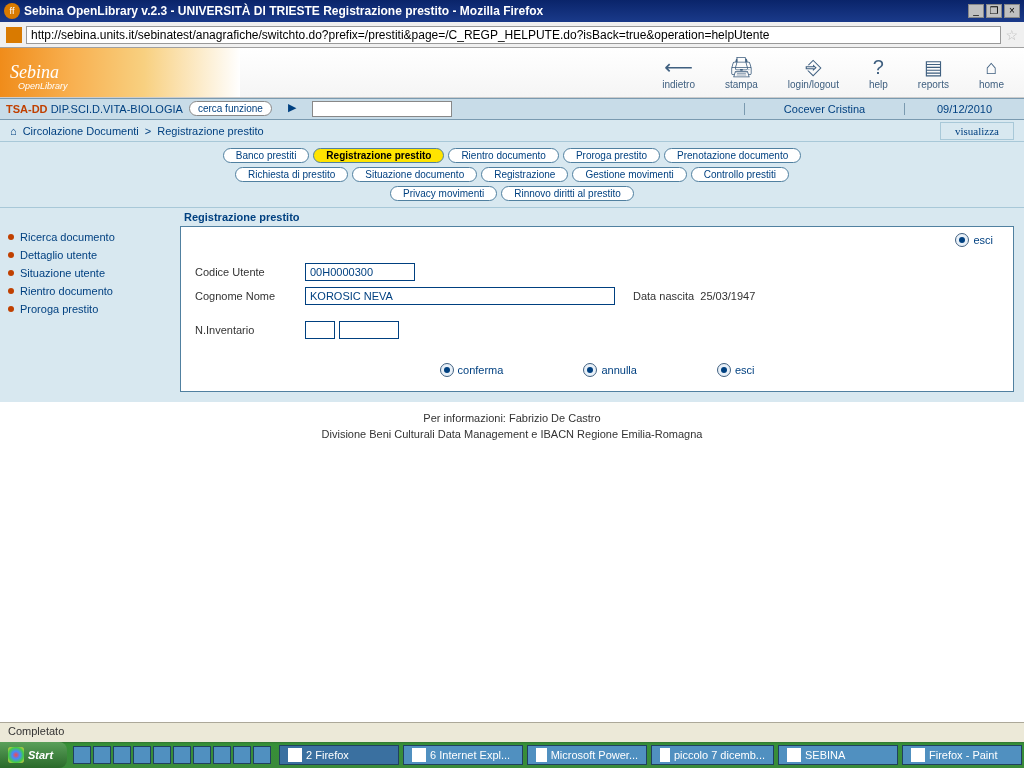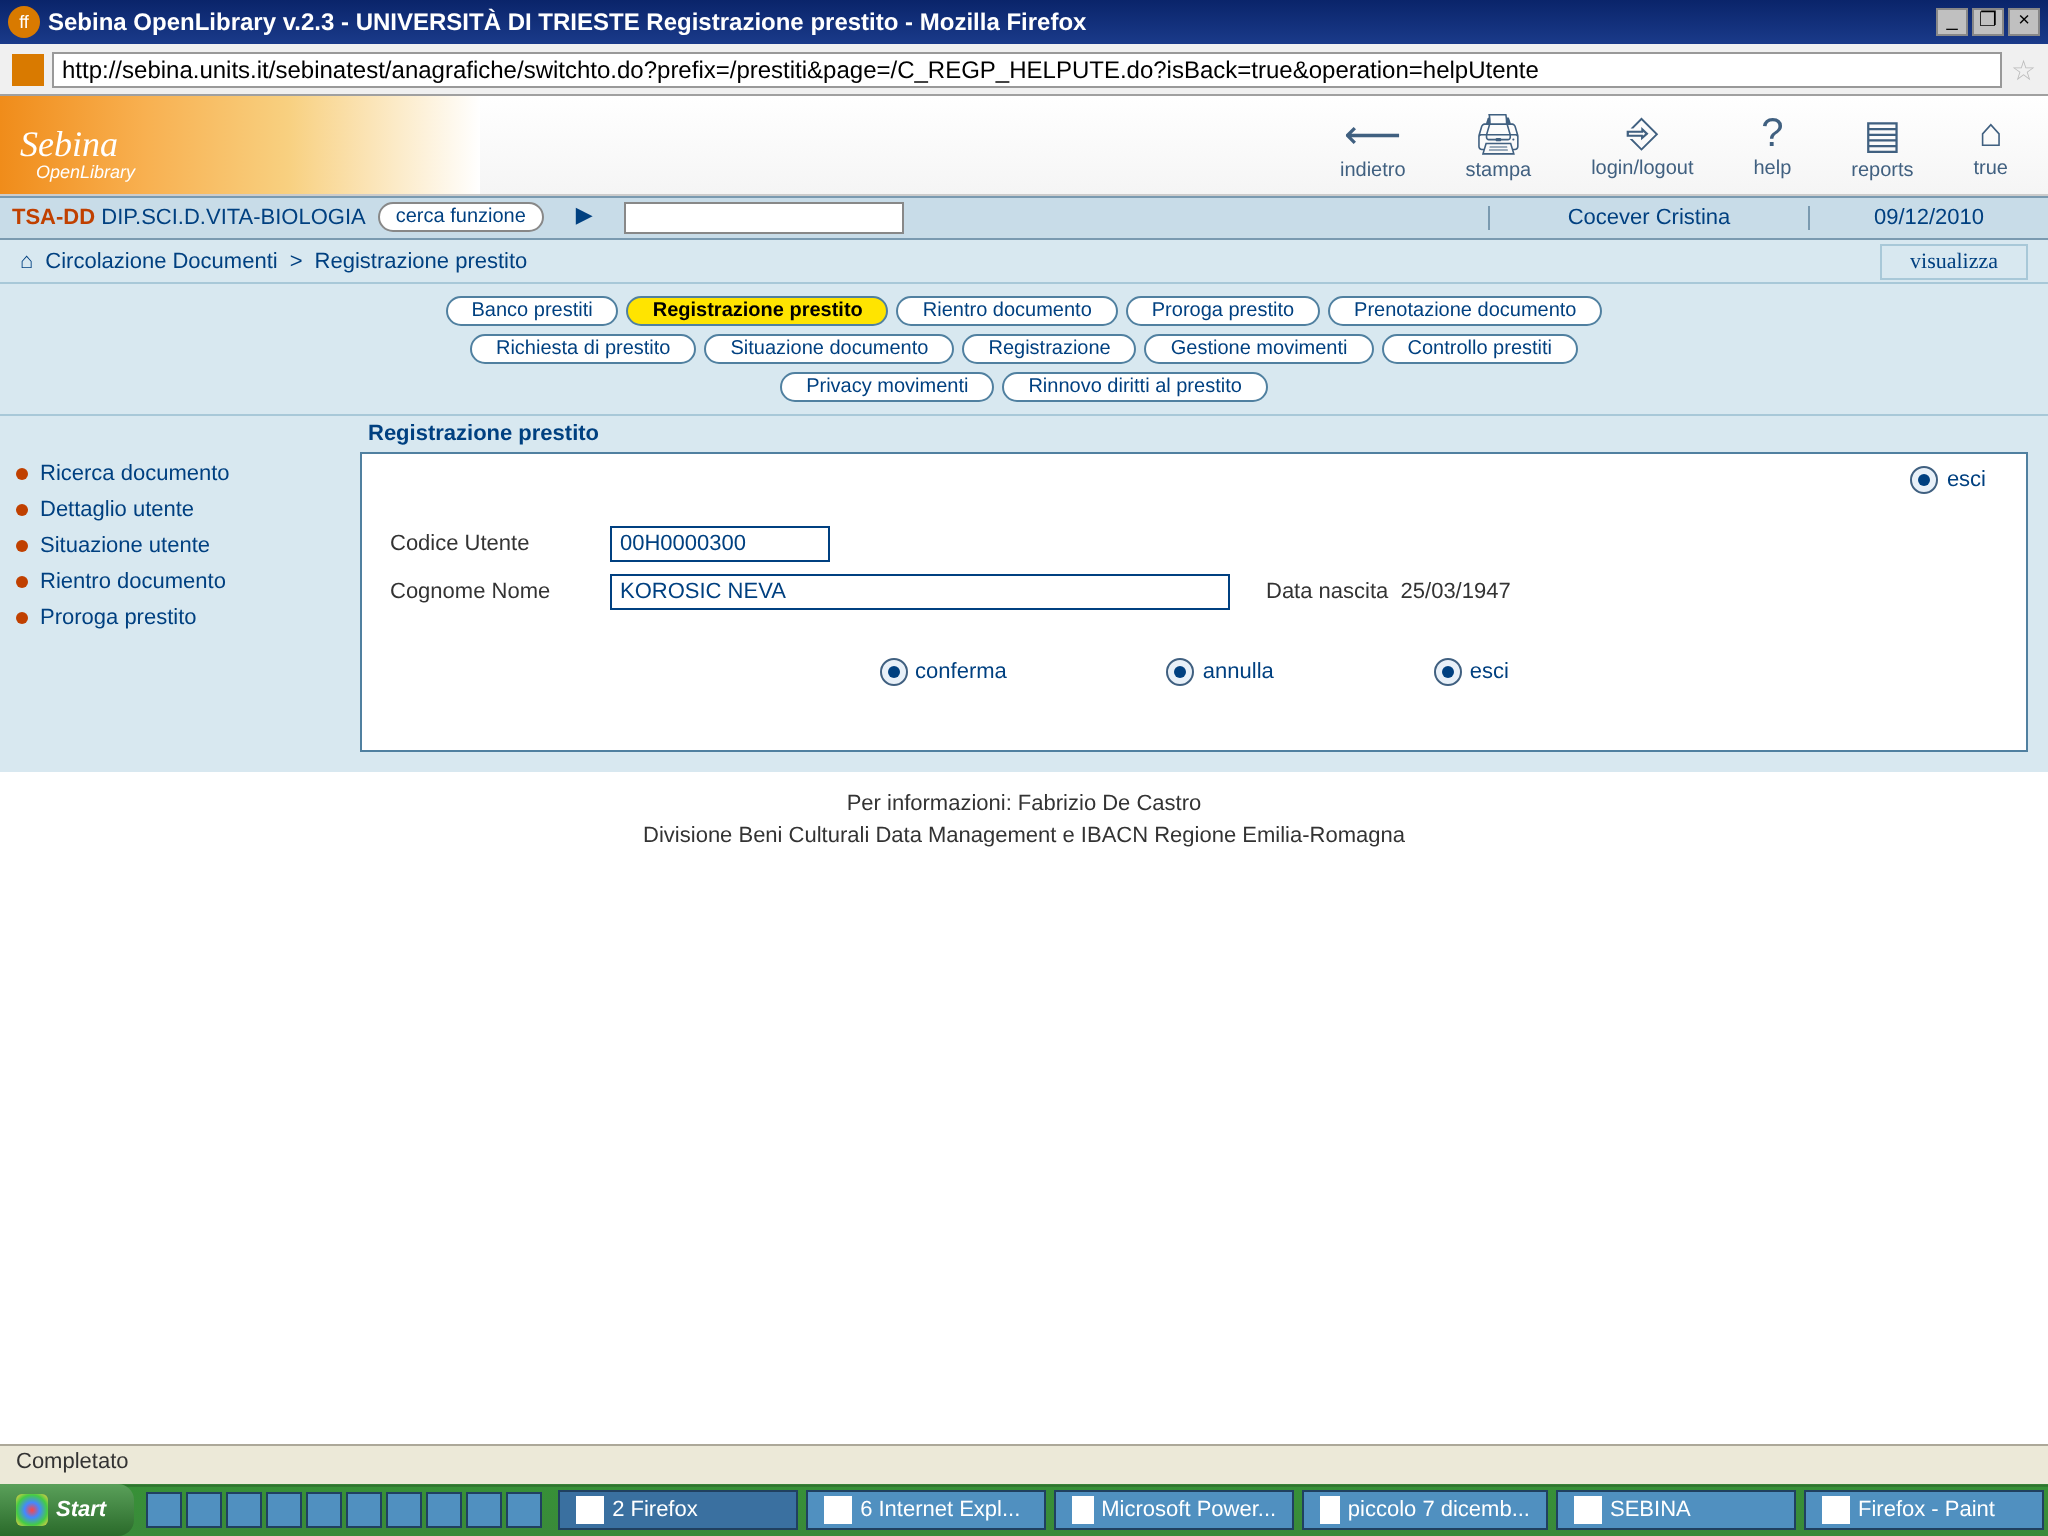--- a/index.html
+++ b/index.html
@@ -94,21 +94,21 @@
   <div class="logo">
     <span class="logo-text">Sebina</span>
     <span class="logo-sub">OpenLibrary</span>
   </div>
   <div class="toolbar-btns">
     <div class="tbtn"><span class="tico">⟵</span><span>indietro</span></div>
     <div class="tbtn"><span class="tico">🖨</span><span>stampa</span></div>
     <div class="tbtn"><span class="tico">⎆</span><span>login/logout</span></div>
     <div class="tbtn"><span class="tico">?</span><span>help</span></div>
     <div class="tbtn"><span class="tico">▤</span><span>reports</span></div>
-    <div class="tbtn"><span class="tico">⌂</span><span>true</span></div>
+    <div class="tbtn"><span class="tico">⌂</span><span>home</span></div>
   </div>
 </div>
 
 <div class="infobar">
   <div class="inst"><b>TSA-DD</b> <span>DIP.SCI.D.VITA-BIOLOGIA</span></div>
   <div class="search">
     <span class="search-lbl">cerca funzione</span>
       <span style="color:#004080;">▶</span>
     <input style="">
   </div>
@@ -166,20 +166,25 @@
       <div style="height:20px"></div>
       <div class="formrow">
         <label>Codice Utente</label>
         <input style="width: 110px;" value="00H0000300">
       </div>
       <div class="formrow">
         <label>Cognome Nome</label>
         <input style="width: 310px;" value="KOROSIC NEVA">
         <span style="margin-left:8px;color:#333"><span>Data nascita</span>&nbsp;&nbsp;<span>25/03/1947</span></span>
       </div>
+      <div class="formrow" style="margin-top:16px">
+        <label>N.Inventario</label>
+        <input style="width: 30px;">
+        <input style="width: 60px; margin-left: -6px;">
+      </div>
       <div class="action-row">
         <span class="radio-btn">
             <span class="circ"></span>
             <span>conferma</span>
           </span>
         <span class="radio-btn">
             <span class="circ"></span>
             <span>annulla</span>
           </span>
         <span class="radio-btn">

